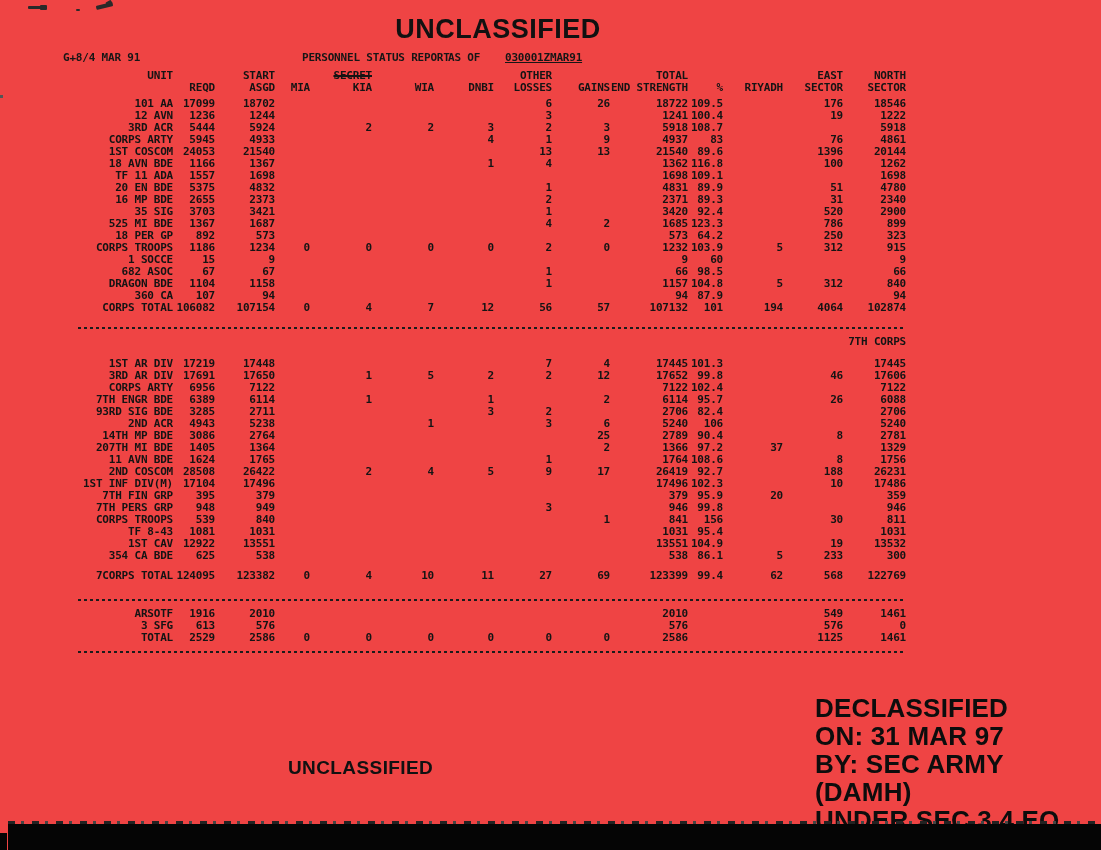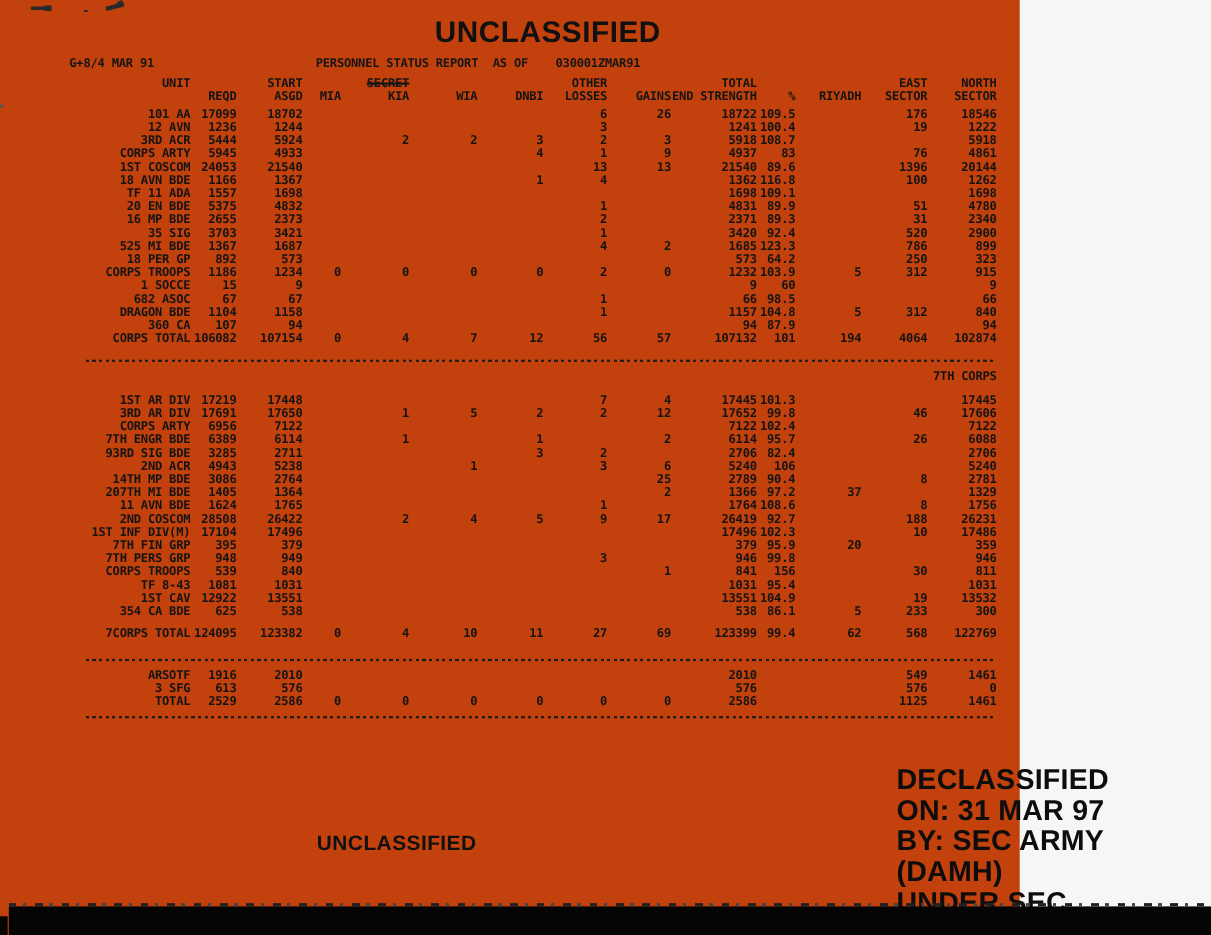--- a/index.html
+++ b/index.html
@@ -1,36 +1,36 @@
 <!DOCTYPE html>
 <html><head>
 <meta charset="utf-8">
 <style>
   html,body{margin:0;padding:0;}
   body{width:1101px;height:850px;background:#f6f6f4;overflow:hidden;}
-  .page{position:relative;width:927px;height:850px;background:#c2410c;color:#161616;
+  .page{position:relative;width:1101px;height:850px;background:#ef4444;color:#161616;
         font-family:"DejaVu Sans Mono","Liberation Mono",monospace;}
   
   .pen-mark{position:absolute;background:#2a2a2a;border-radius:1px;}
   .pm1{left:28px;top:6px;width:16px;height:3px;}
   .pm1b{left:40px;top:5px;width:7px;height:5px;}
   .pm2{left:76px;top:9px;width:4px;height:2px;}
   .pm3{left:96px;top:4px;width:17px;height:4px;transform:rotate(-14deg);}
   .pm3b{left:106px;top:1px;width:6px;height:4px;transform:rotate(-30deg);}
   .edge-dot{position:absolute;left:0;top:95px;width:3px;height:3px;background:#555;}
 
   .title-top{position:absolute;left:0;top:14px;width:996px;text-align:center;
              font-family:"Liberation Sans",sans-serif;font-weight:bold;font-size:27px;
              letter-spacing:0.5px;color:#111;}
   .report-header{position:absolute;top:51px;left:0;width:1101px;font-size:11px;font-weight:bold;
                  letter-spacing:-0.2px;white-space:nowrap;}
   .rh-date{position:absolute;left:63px;}
-  .rh-title{position:absolute;left:287px;}
+  .rh-title{position:absolute;left:302px;}
   .rh-asof{position:absolute;left:448px;}
-  .rh-asofv{position:absolute;left:505px;}
+  .rh-asofv{position:absolute;left:505px;text-decoration:underline;}
 
   table.report-table{position:absolute;left:78px;top:70px;border-collapse:collapse;table-layout:fixed;
                      font-size:11px;font-weight:bold;letter-spacing:-0.2px;line-height:12px;color:#141414;}
   table.report-table td{padding:0;height:12px;white-space:nowrap;overflow:visible;}
   td.u{text-align:right;}
   td.n{text-align:right;}
   td.indent{padding-left:11px;}
   .struck{text-decoration:line-through;text-decoration-thickness:2px;}
   .pad-r{padding-right:16px;}
   tr.gap2 td{height:2px;}

